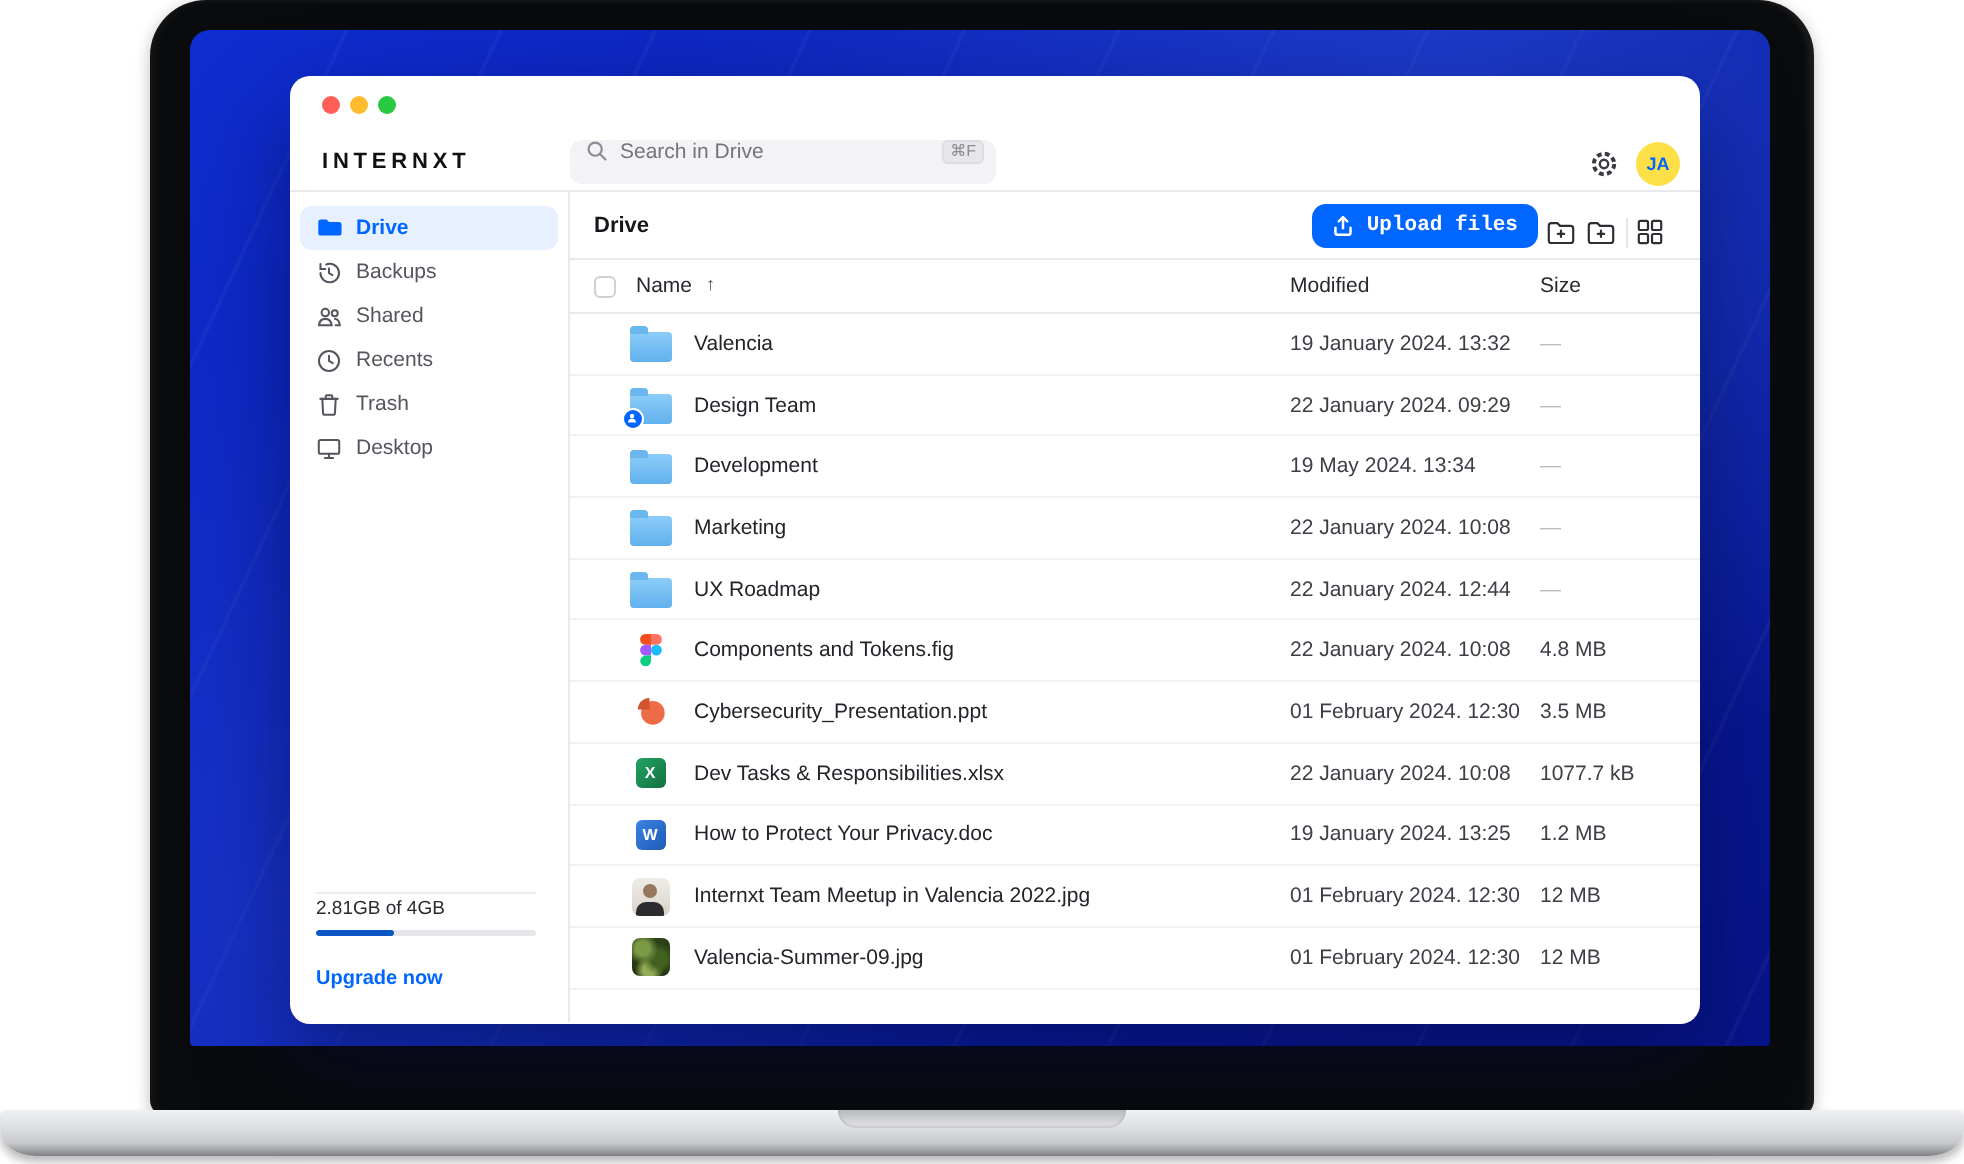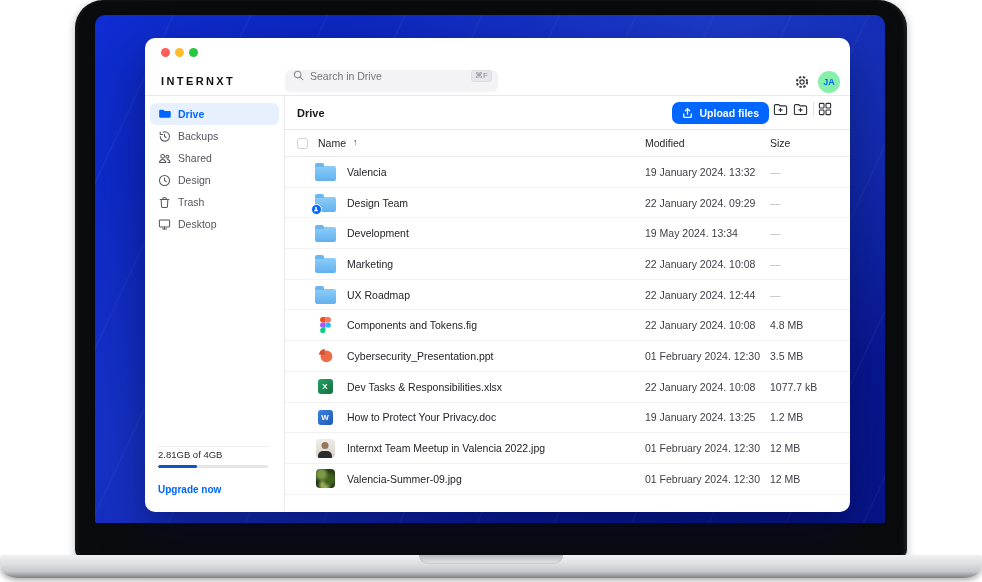--- a/index.html
+++ b/index.html
@@ -33,42 +33,42 @@
   .lights { position:absolute; left:16px; top:10px; display:flex; gap:5px; }
   .light { width:9px; height:9px; border-radius:50%; }
   .light.r{ background:#ff5f57; } .light.y{ background:#febc2e; } .light.g{ background:#28c840; }
   .logo { position:absolute; left:16px; top:37px; font-size:11px; font-weight:bold; letter-spacing:2.4px; color:#101114;text-align:center; }
   .search { position:absolute; left:140px; top:32px; width:213px; height:22px; background:#f3f3f6;
     border-radius:6px; display:flex; align-items:flex-start; padding:0 6px 0 8px; gap:6px; }
   .search .ph { font-size:10.5px; color:#73737c; flex:1; }
   .kbd { font-size:8px; color:#8c8c94; background:#e6e6eb; border:1px solid #dcdce2; border-radius:3px; padding:1px 3px; line-height:1; }
   .gear { position:absolute; right:40px; top:36px; width:16px; height:16px; cursor:pointer; }
   .avatar { position:absolute; right:10px; top:33px; width:22px; height:22px; border-radius:50%;
-    background:#86efac; color:#0066ff; font-size:9px; font-weight:bold; display:flex; align-items:center; justify-content:center; cursor:pointer; }
+    background:#fde047; color:#0066ff; font-size:9px; font-weight:bold; display:flex; align-items:center; justify-content:center; cursor:pointer; }
 
   
   .app-body { display:flex; height:415px; }
   .sidebar { position:relative; width:140px; border-right:1px solid #e9e9ed; padding-top:7px; }
   .side-item { display:flex; align-items:center; gap:7px; height:22px; margin:0 5px; padding-left:8px; border-radius:6px; cursor:pointer; }
   .side-item .lbl { font-size:10.5px; color:#55555e; }
   .side-item.active { background:#e7f0fe; }
   .side-item.active .lbl { color:#0066ff; font-weight:bold; }
   .side-item svg { flex:0 0 auto; }
   .storage { position:absolute; left:13px; bottom:16px; width:110px; }
   .storage-divider { position:absolute; left:13px; bottom:64px; width:110px; height:1px; background:#ededf1; }
   .usage { font-size:9.5px; color:#2a2a30; }
   .bar { margin-top:5px; height:3px; border-radius:2px; background:#e5e5ea; overflow:hidden; }
   .bar-fill { height:100%; border-radius:2px; background:#0b55c4; width:35%; }
   .upgrade { margin-top:16px; font-size:10px; font-weight:bold; color:#0066ff; cursor:pointer; }
 
   
   .main { position:relative; flex:1; }
   .toolbar { position:relative; height:34px; border-bottom:1px solid #e9e9ed; display:flex; align-items:center; padding:0 16px 0 12px; }
   .page-title { font-size:11px; font-weight:bold; color:#17171b; }
-  .tb-right { margin-left:auto; display:flex; align-items:flex-start; gap:4px; }
+  .tb-right { margin-left:auto; display:flex; align-items:flex-end; gap:4px;font-family:Liberation Mono, monospace; }
   .upload-btn { height:22px; padding:0 10px; background:#0066ff; border:none; border-radius:7px;
     color:#fff; font-size:10.5px; font-weight:bold; display:flex; align-items:center; gap:6px; cursor:pointer; font-family:inherit; }
   .tb-icon { width:16px; height:15px; cursor:pointer; display:flex; align-items:center; }
   .tb-sep { width:1px; height:15px; background:#e3e3e8; }
 
   
   .thead { position:relative; height:27px; border-bottom:1px solid #e9e9ed; font-size:10.5px; color:#27272e; }
   .checkbox { position:absolute; left:12px; top:8px; width:11px; height:11px; border:1px solid #cfcfd6; border-radius:3px; background:#fff; cursor:pointer; }
   .h-name { position:absolute; left:33px; top:7px; }
   .h-arrow { position:absolute; left:68px; top:7px; color:#43434a; font-size:9px; }
@@ -164,21 +164,21 @@
                 <circle cx="10.1" cy="5" r="1.6"></circle>
                   <path d="M10.2 8c1.4.2 2.4 1.3 2.6 3.4h-2.2"></path>
               </svg>
               <span class="lbl">Shared</span>
             </div>
             <div class="side-item">
               <svg width="13" height="13" viewBox="0 0 14 14" fill="none" stroke="#55555e" stroke-width="1.1" stroke-linecap="round">
                 <circle cx="7" cy="7" r="5.4"></circle>
                   <path d="M7 4.2V7l2 1.2"></path>
               </svg>
-              <span class="lbl">Design</span>
+              <span class="lbl">Recents</span>
             </div>
             <div class="side-item">
               <svg width="13" height="13" viewBox="0 0 14 14" fill="none" stroke="#55555e" stroke-width="1.1" stroke-linecap="round">
                 <path d="M2.3 3.7h9.4"></path>
                   <path d="M5.2 3.7V2.5c0-.4.3-.7.7-.7h2.2c.4 0 .7.3.7.7v1.2"></path>
                 <path d="M3.4 3.7l.4 7.6c0 .6.5 1 1.1 1h4.2c.6 0 1.1-.4 1.1-1l.4-7.6"></path>
               </svg>
               <span class="lbl">Trash</span>
             </div>
             <div class="side-item">

